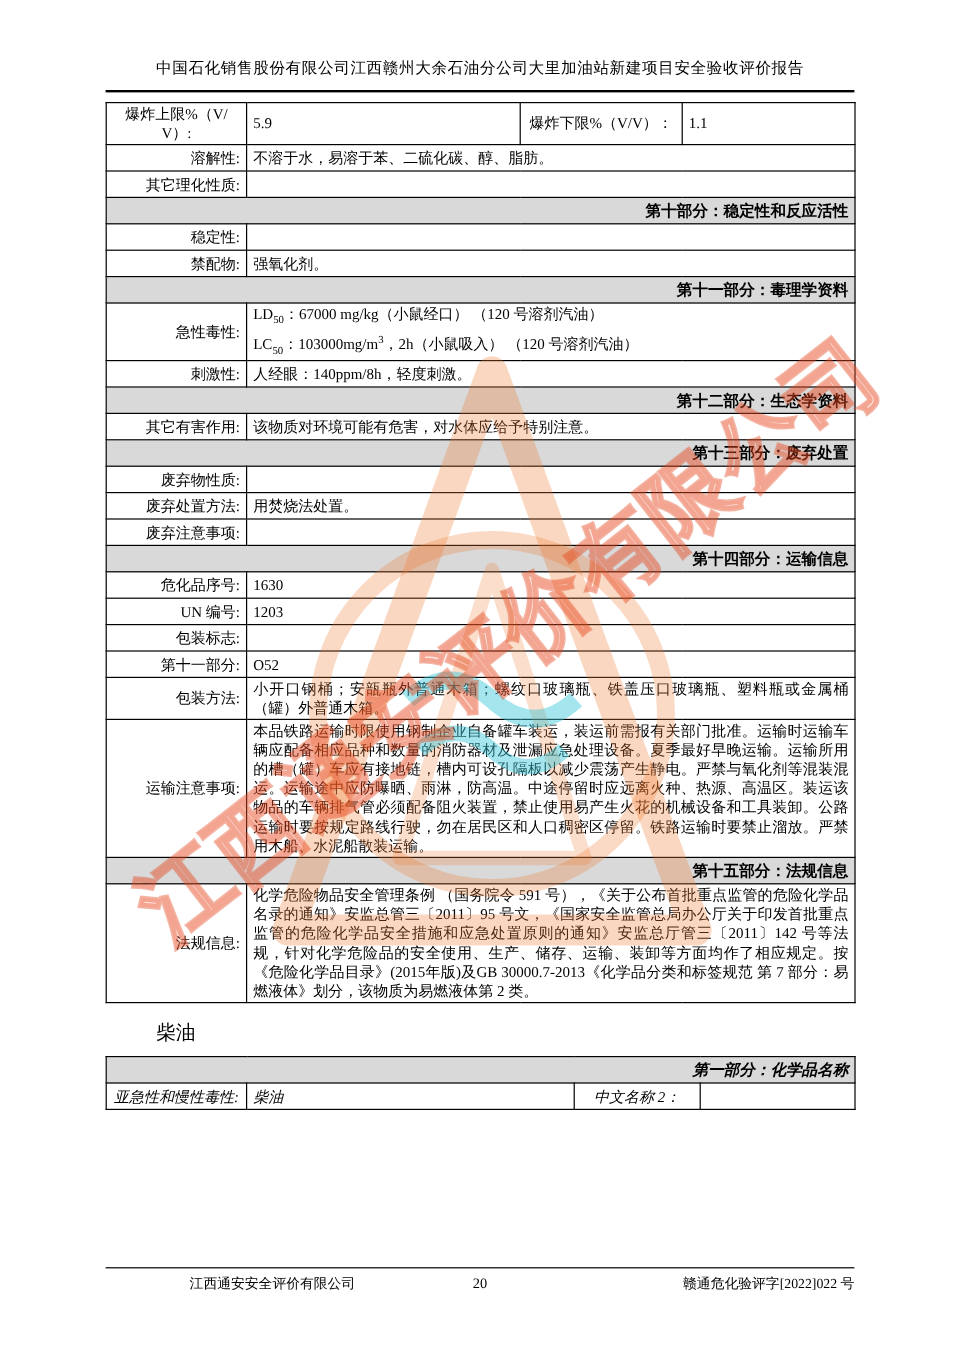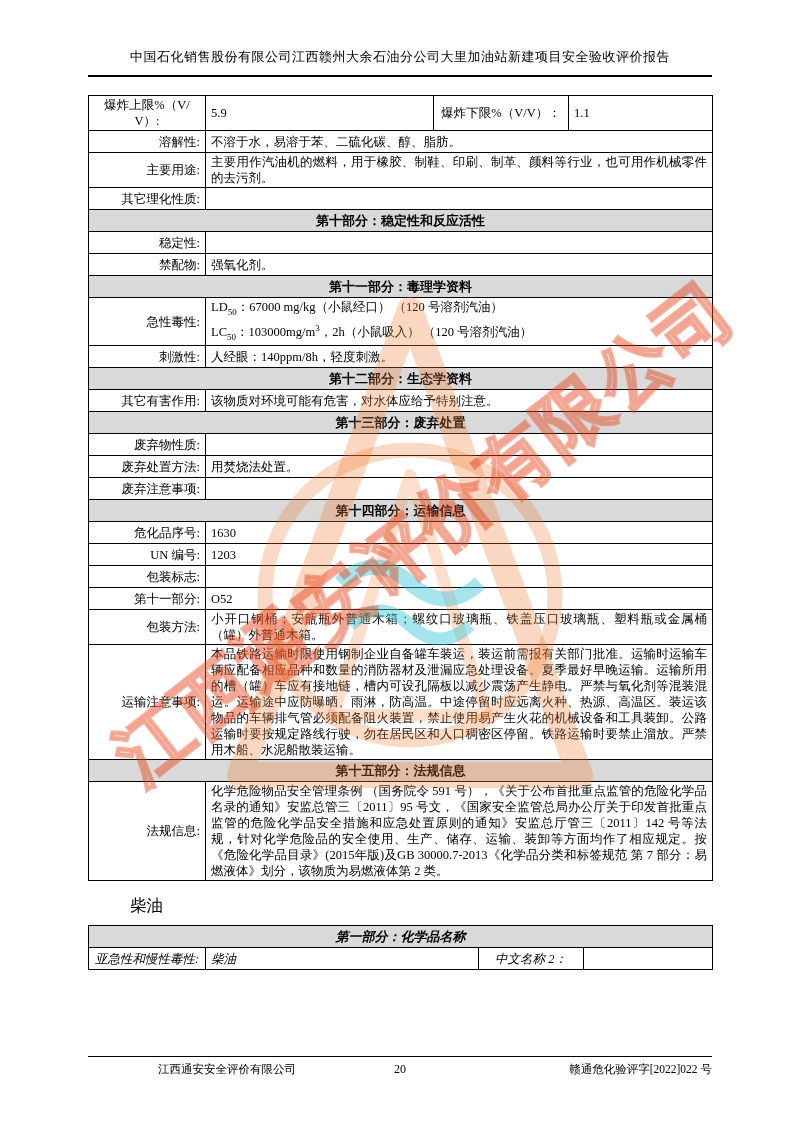--- a/index.html
+++ b/index.html
@@ -23,33 +23,33 @@
   .wm-logo { position:absolute; left:225px; top:295px; }
 
   
   .content { position:relative; z-index:2; width:624px; margin:0 auto; }
   .doc-header { padding-top:48px; }
   .doc-title { font-size:13px; text-align:center; letter-spacing:0.5px; }
   .header-rule { margin-top:9px; border-top:2px solid #000; height:0; }
 
   table.msds {
     width:624px; border-collapse:collapse; table-layout:fixed;
-    margin-top:18px; font-size:12.5px;
+    margin-top:8px; font-size:12.5px;
   }
   table.msds.second { margin-top:8px;font-style:italic; }
   table.msds td {
     border:1px solid #000; padding:1px 5px;
     height:22px; line-height:16px; vertical-align:middle;
     word-break:break-all; overflow-wrap:anywhere;
   }
   td.lbl   { text-align:right; }
   td.lbl-c { text-align:center; }
   td.val   { text-align:justify; }
   td.section {
-    background:#d9d9d9; text-align:center; font-weight:bold; font-size:13px;
+    background:#d9d9d9; text-align:right; font-weight:bold; font-size:13px;
   }
   sub, sup { font-size:9px; }
 
   .chem-heading {
     font-size:16.5px; font-weight:400; margin:14px 0 0 42px;
   }
 
   
   .doc-footer { position:absolute; left:88px; right:88px; top:1056px; z-index:2; }
   .footer-rule { border-top:1.5px solid #000; height:0; margin-bottom:5px; }
@@ -93,24 +93,20 @@
             <td class="lbl-c">爆炸上限%（V/V）:</td>
             <td class="val">5.9</td>
             <td class="lbl-c">爆炸下限%（V/V）：</td>
             <td class="val">1.1</td>
           </tr>
           <tr>
             <td class="lbl">溶解性:</td>
             <td class="val" colspan="3">不溶于水，易溶于苯、二硫化碳、醇、脂肪。</td>
           </tr>
           <tr>
-            <td class="lbl">主要用途:</td>
-            <td class="val" colspan="3">主要用作汽油机的燃料，用于橡胶、制鞋、印刷、制革、颜料等行业，也可用作机械零件的去污剂。</td>
-          </tr>
-          <tr>
             <td class="lbl">其它理化性质:</td>
             <td class="val" colspan="3"></td>
           </tr>
           <tr>
             <td class="section" colspan="4">第十部分：稳定性和反应活性</td>
           </tr>
           <tr>
             <td class="lbl">稳定性:</td>
             <td class="val" colspan="3"></td>
           </tr>

